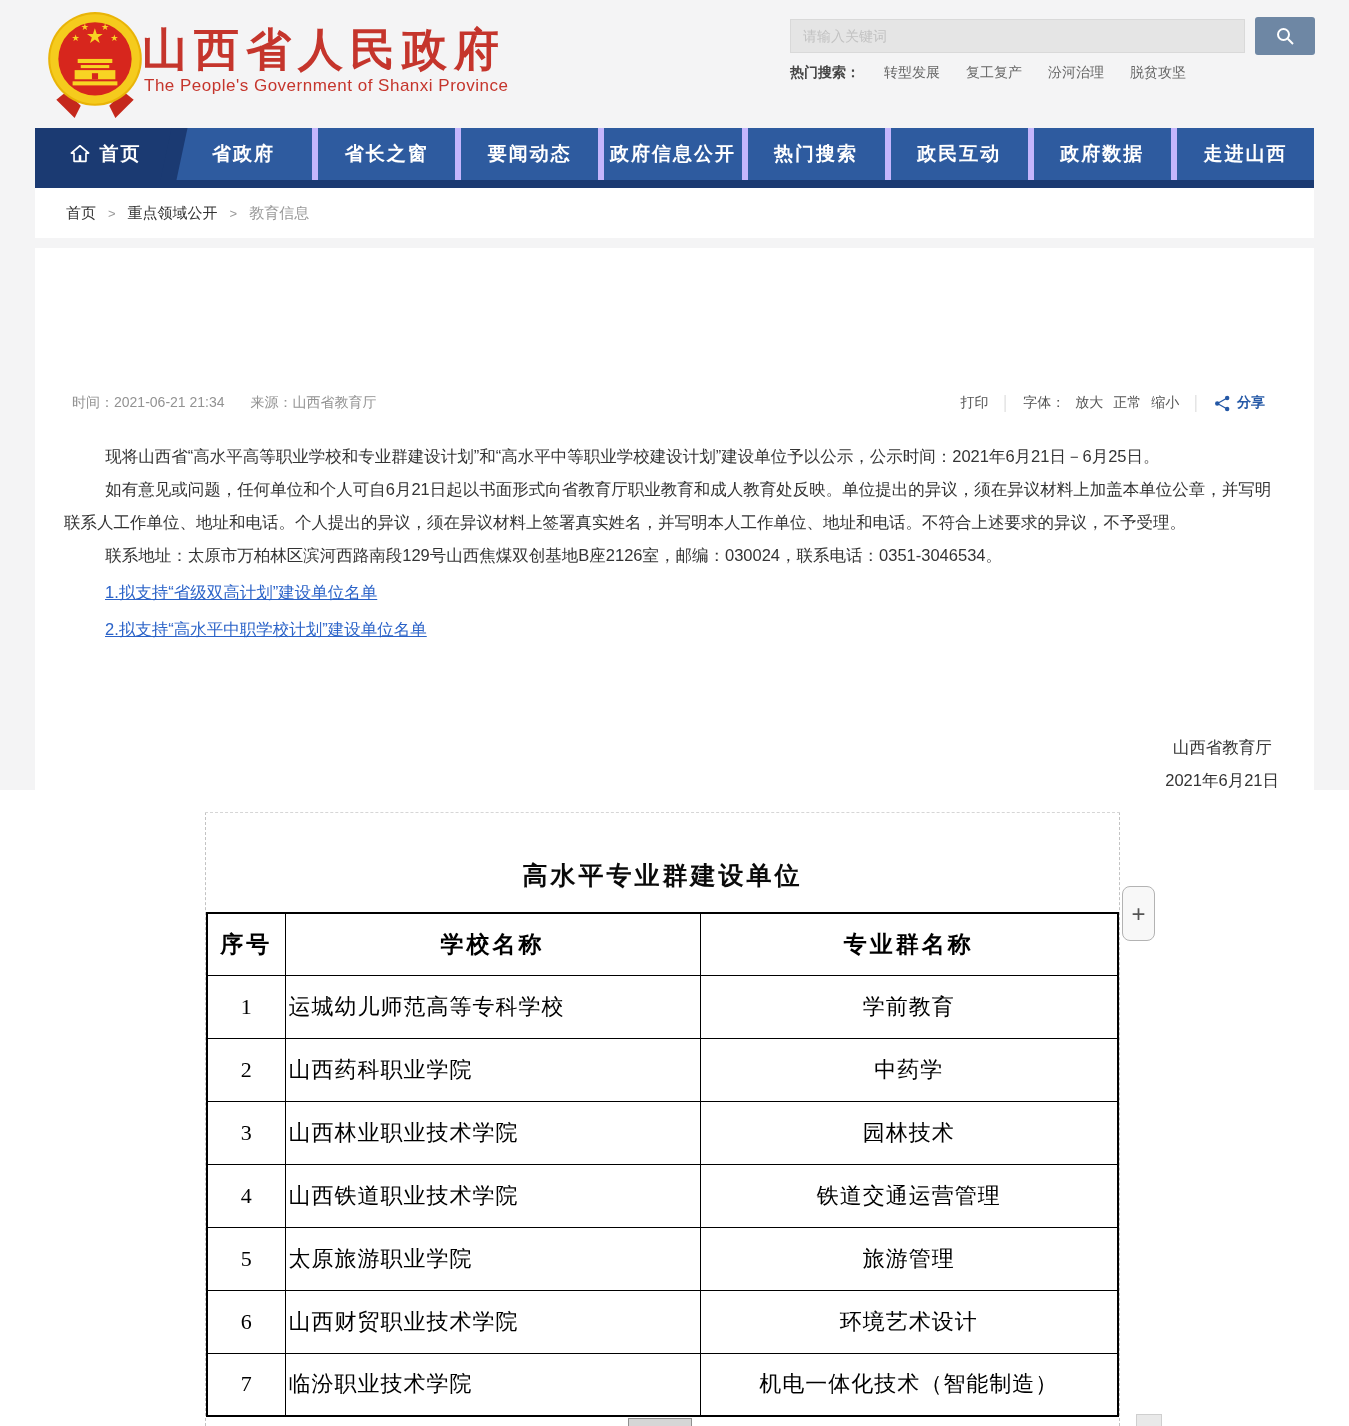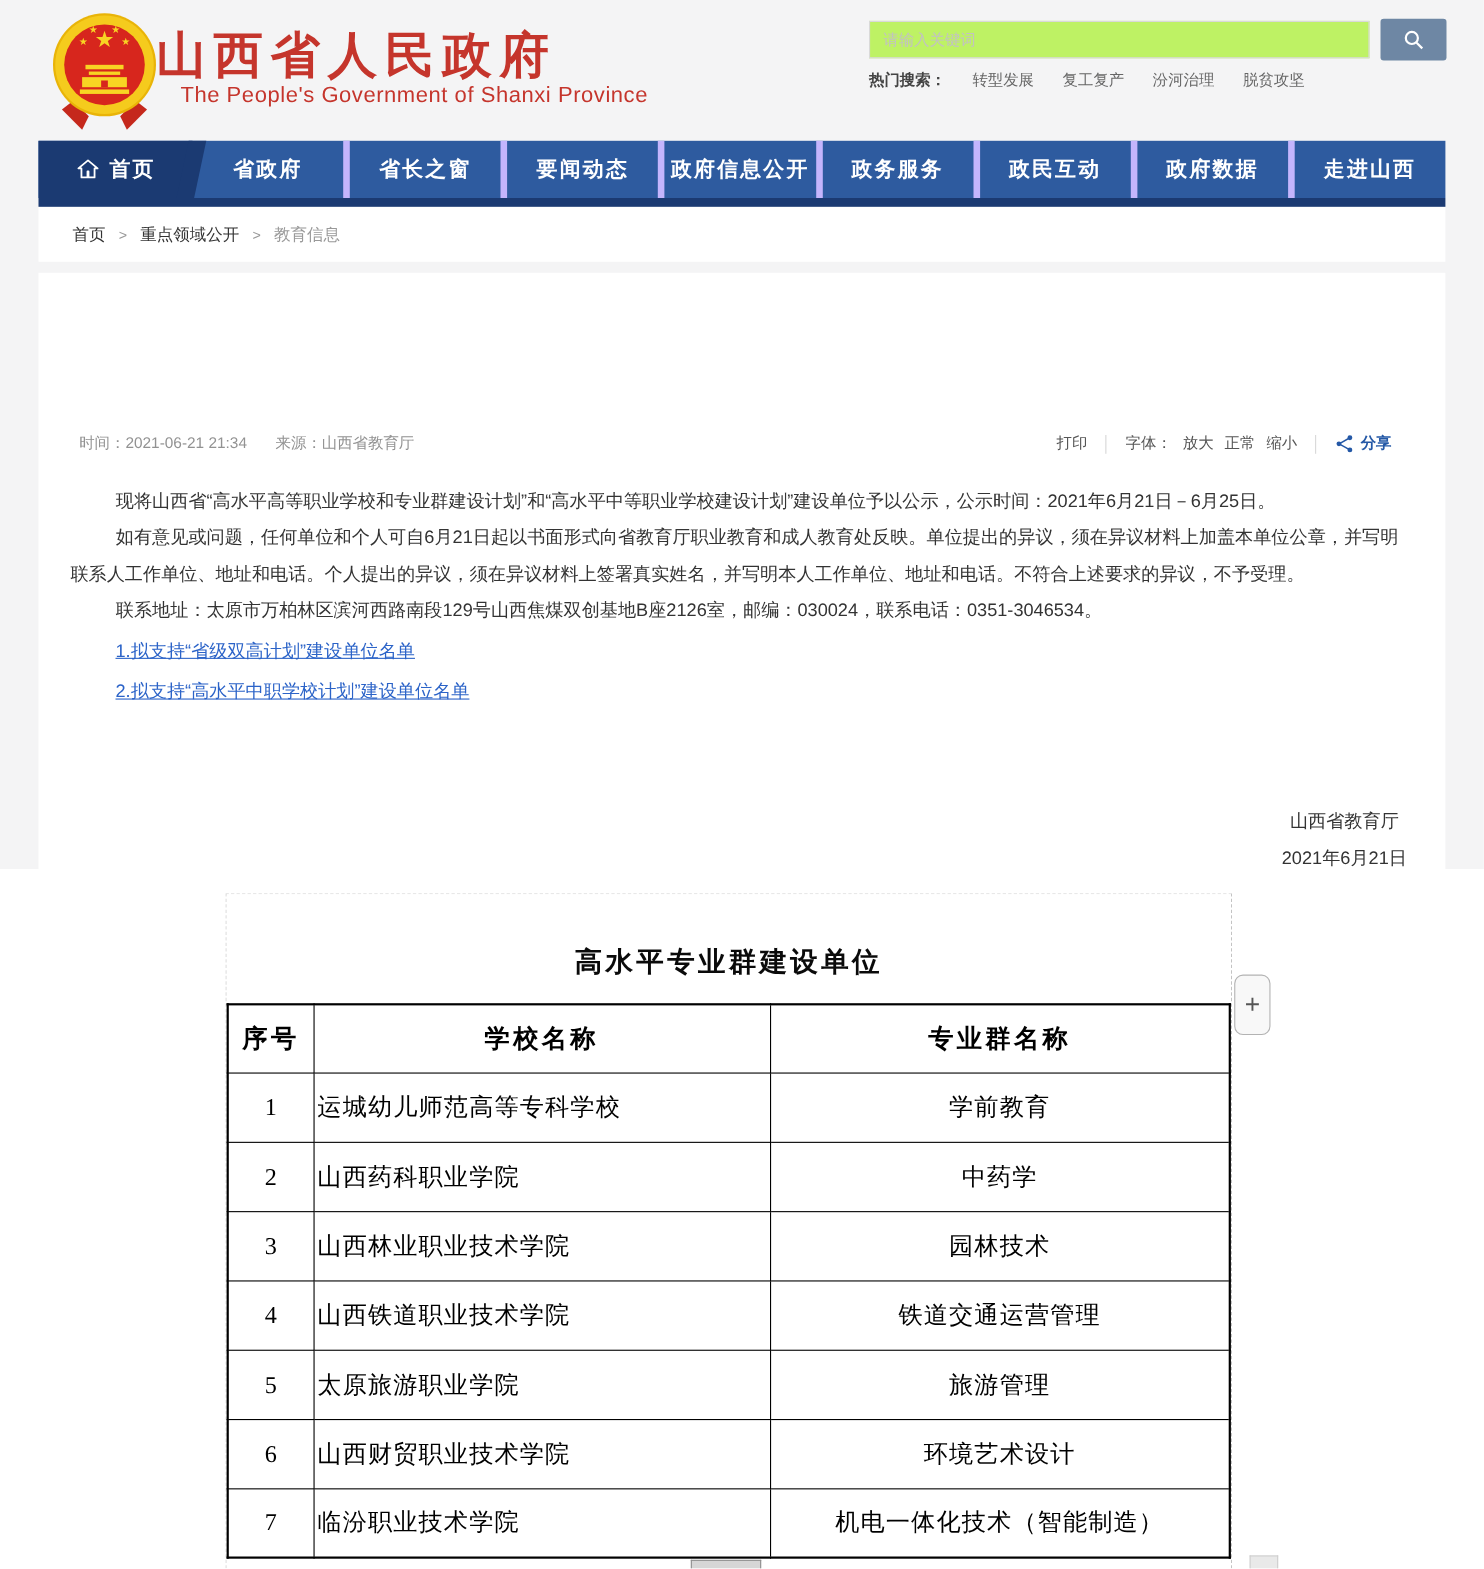--- a/index.html
+++ b/index.html
@@ -9,24 +9,24 @@
 
   
   .top-bg { position:absolute; left:0; top:0; width:1349px; height:790px; background:#f4f4f5; }
   .crumb-band { position:absolute; left:35px; top:188px; width:1279px; height:50px; background:#fff; }
   .article-card { position:absolute; left:35px; top:248px; width:1279px; height:542px; background:#fff; }
 
   
   .emblem { position:absolute; left:44px; top:6px; width:102px; height:114px; }
   .site-title { position:absolute; left:142px; top:20px; color:#c5352c; font-size:45px;
                 font-weight:bold; letter-spacing:7px; }
-  .site-sub { position:absolute; left:144px; top:76px; color:#c5352c; font-size:20px; letter-spacing:.5px;margin-left:20px; }
+  .site-sub { position:absolute; left:144px; top:76px; color:#c5352c; font-size:17px; letter-spacing:.5px; }
 
   .search-input { position:absolute; left:790px; top:19px; width:455px; height:34px;
-                  border:1px solid #d9d9d9; background:#bef264; padding:0 12px; font-size:14px; color:#333; outline:none; }
+                  border:1px solid #d9d9d9; background:#e5e5e5; padding:0 12px; font-size:14px; color:#333; outline:none; }
   .search-input::placeholder { color:#c2c2c2; }
   .search-btn { position:absolute; left:1255px; top:17px; width:60px; height:38px; background:#6e87a4;
                 border:none; border-radius:3px; cursor:pointer; display:flex; align-items:center; justify-content:center; }
   .hot-row { position:absolute; left:790px; top:64px; display:flex; align-items:center; font-size:14px; }
   .hot-label { color:#444; font-weight:bold; margin-right:24px; }
   .hot-item { color:#666; margin-right:26px; cursor:pointer; }
 
   
   .nav { position:absolute; left:35px; top:128px; width:1279px; height:52px; background:#2e5b9f; display:flex; }
   .nav-strip { position:absolute; left:35px; top:180px; width:1279px; height:8px; background:#1b3a72; }
@@ -147,21 +147,21 @@
     <div class="nav-item">
       <span>省长之窗</span>
       </div>
     <div class="nav-item">
       <span>要闻动态</span>
       </div>
     <div class="nav-item">
       <span>政府信息公开</span>
       </div>
     <div class="nav-item">
-      <span>政务服务</span>
+      <span>热门搜索</span>
       </div>
     <div class="nav-item">
       <span>政民互动</span>
       </div>
     <div class="nav-item">
       <span>政府数据</span>
       </div>
     <div class="nav-item">
       <span>走进山西</span>
       </div>

